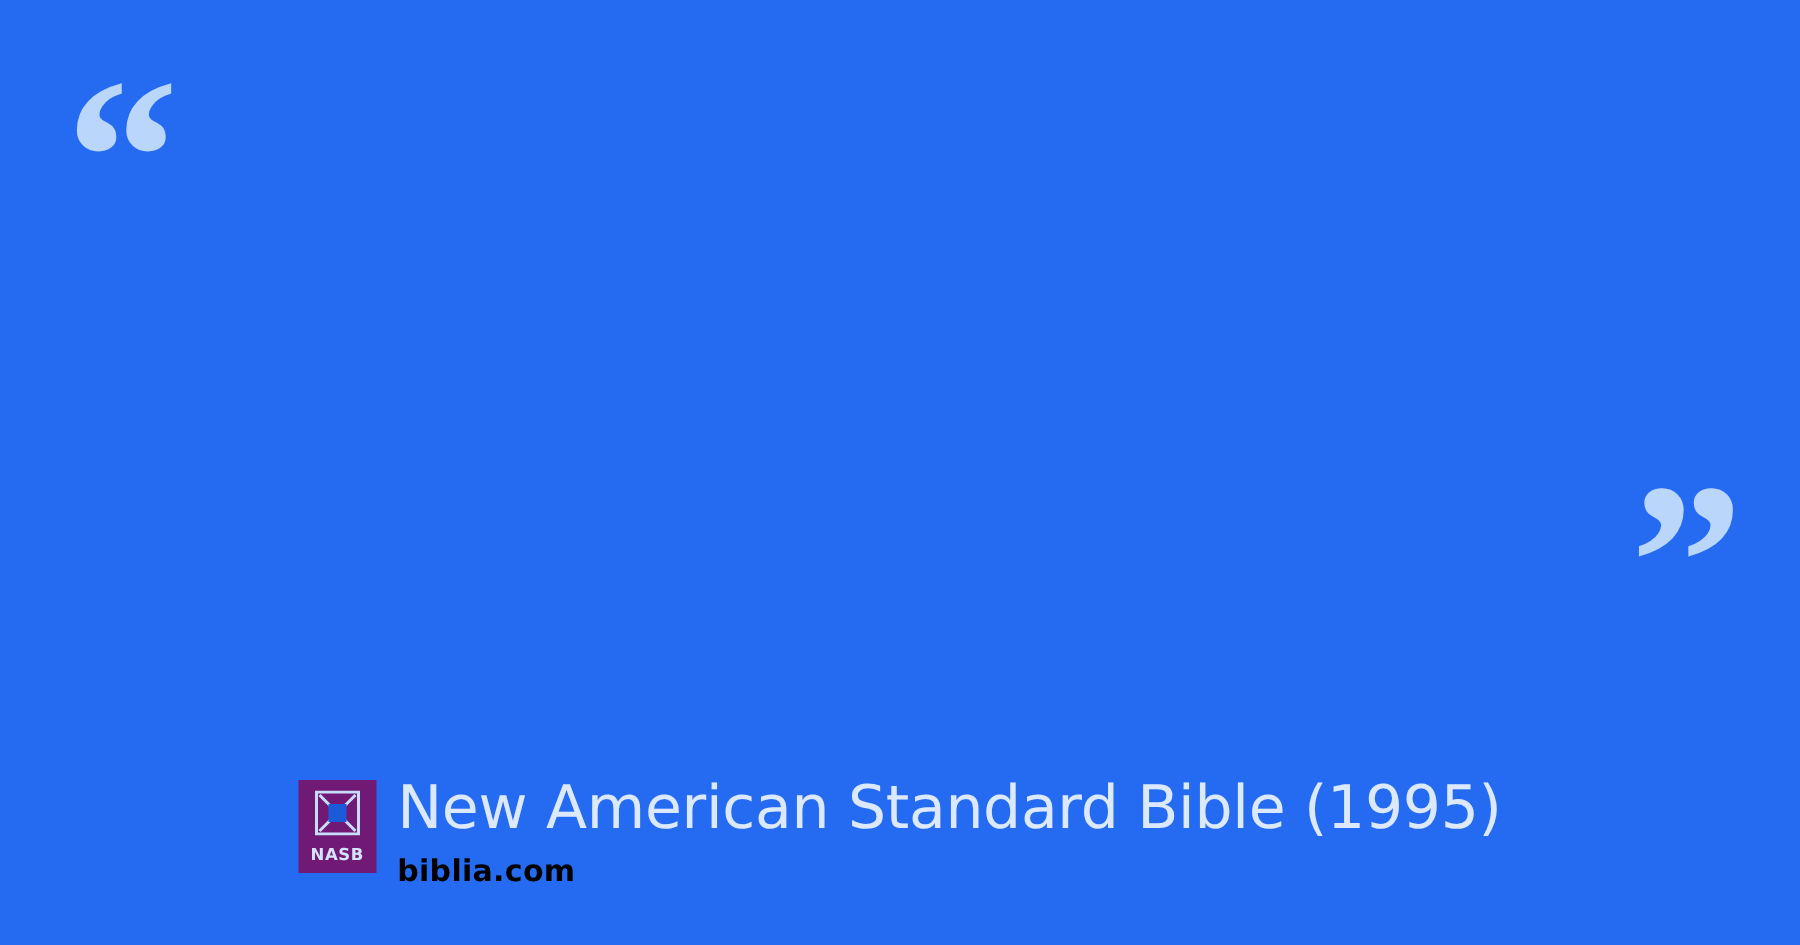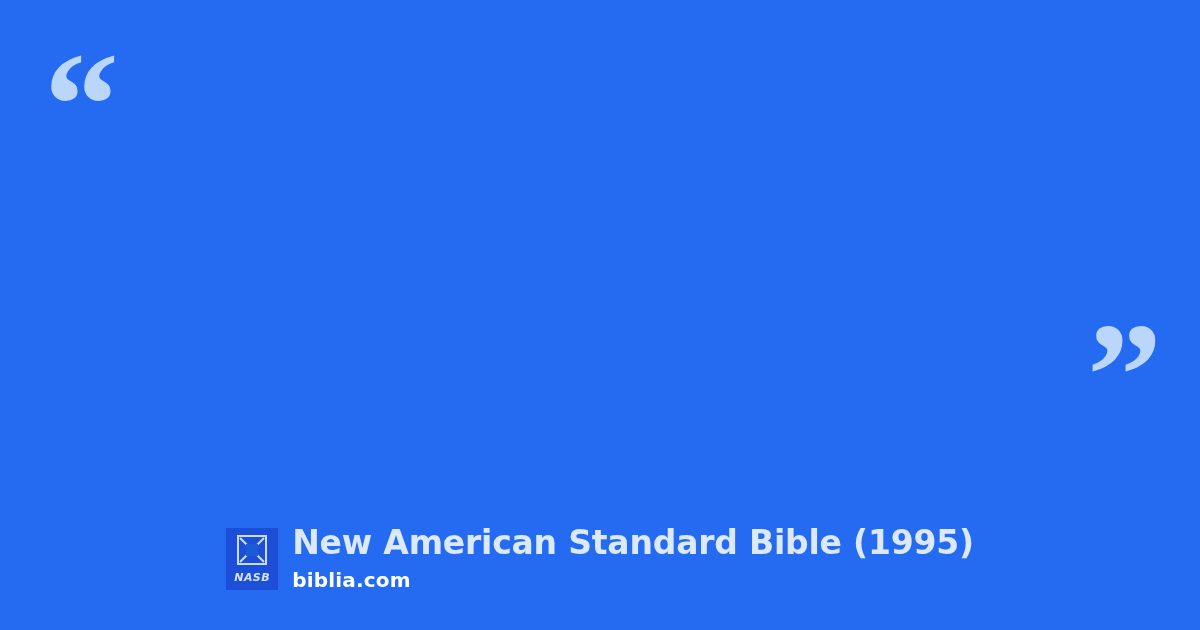--- a/index.html
+++ b/index.html
@@ -60,29 +60,28 @@
     align-items: flex-start;
   }
   .footer-inner {
     display: flex;
     align-items: flex-start;
     gap: 14px;
   }
   .logo {
     width: 52px;
     height: 62px;
-    background: #1d4ed8;
+    background: #701a75;
     display: flex;
     flex-direction: column;
     align-items: center;
     justify-content: flex-start;
     margin-top: 4px;
     position: relative;
     flex: none;
-    font-style: italic;
   }
   .logo-mark {
     margin-top: 7px;
     width: 30px;
     height: 30px;
   }
   .logo-text {
     position: absolute;
     bottom: 6px;
     left: 0;
@@ -95,27 +94,27 @@
     letter-spacing: 0.4px;
   }
   .footer-lines {
     display: flex;
     flex-direction: column;
     align-items: flex-start;
   }
   .source-title {
     color: #DCE9FD;
     font-family: "DejaVu Sans", sans-serif;
-    font-weight: 700;
-    font-size: 33px;
+    font-weight: 400;
+    font-size: 40px;
     line-height: 1.15;
     letter-spacing: -0.2px;
   }
   .source-site {
-    color: #ffffff;
+    color: #000000;
     font-family: "DejaVu Sans", sans-serif;
     font-weight: 700;
     font-size: 20px;
     line-height: 1.2;
     margin-top: 6px;
     letter-spacing: 0.2px;
   }
 </style>
 </head>
 <body>

